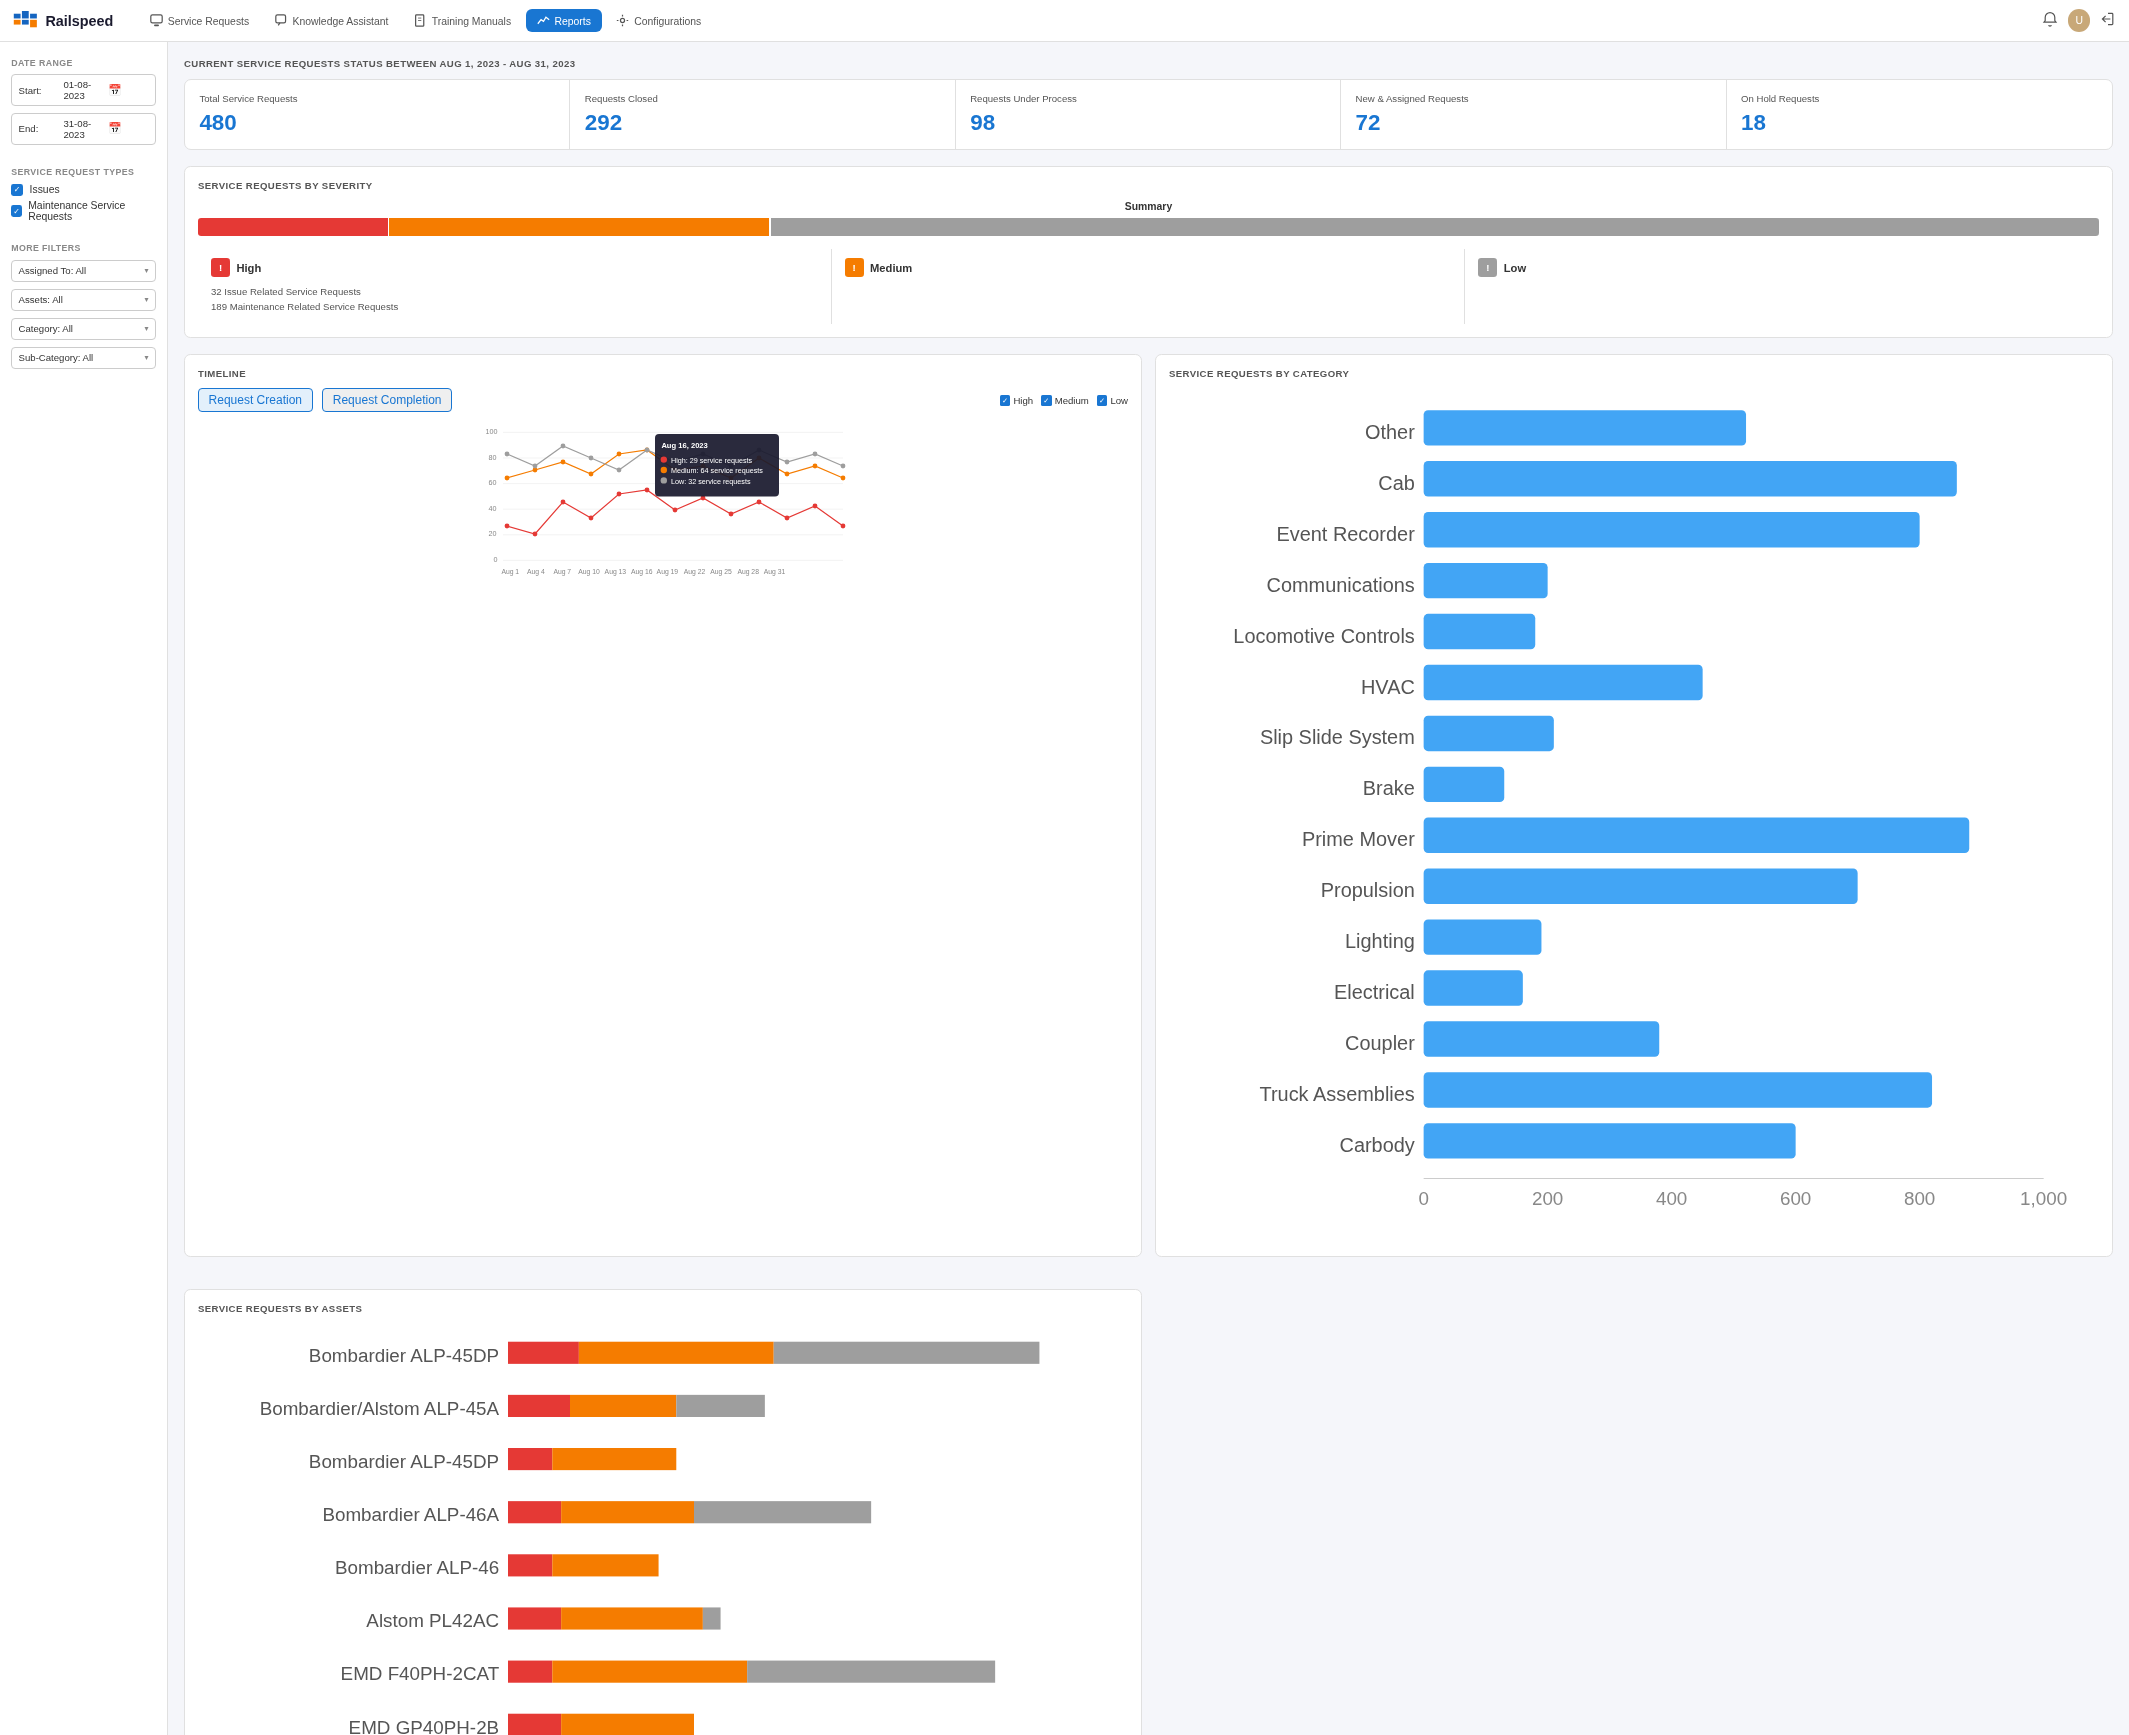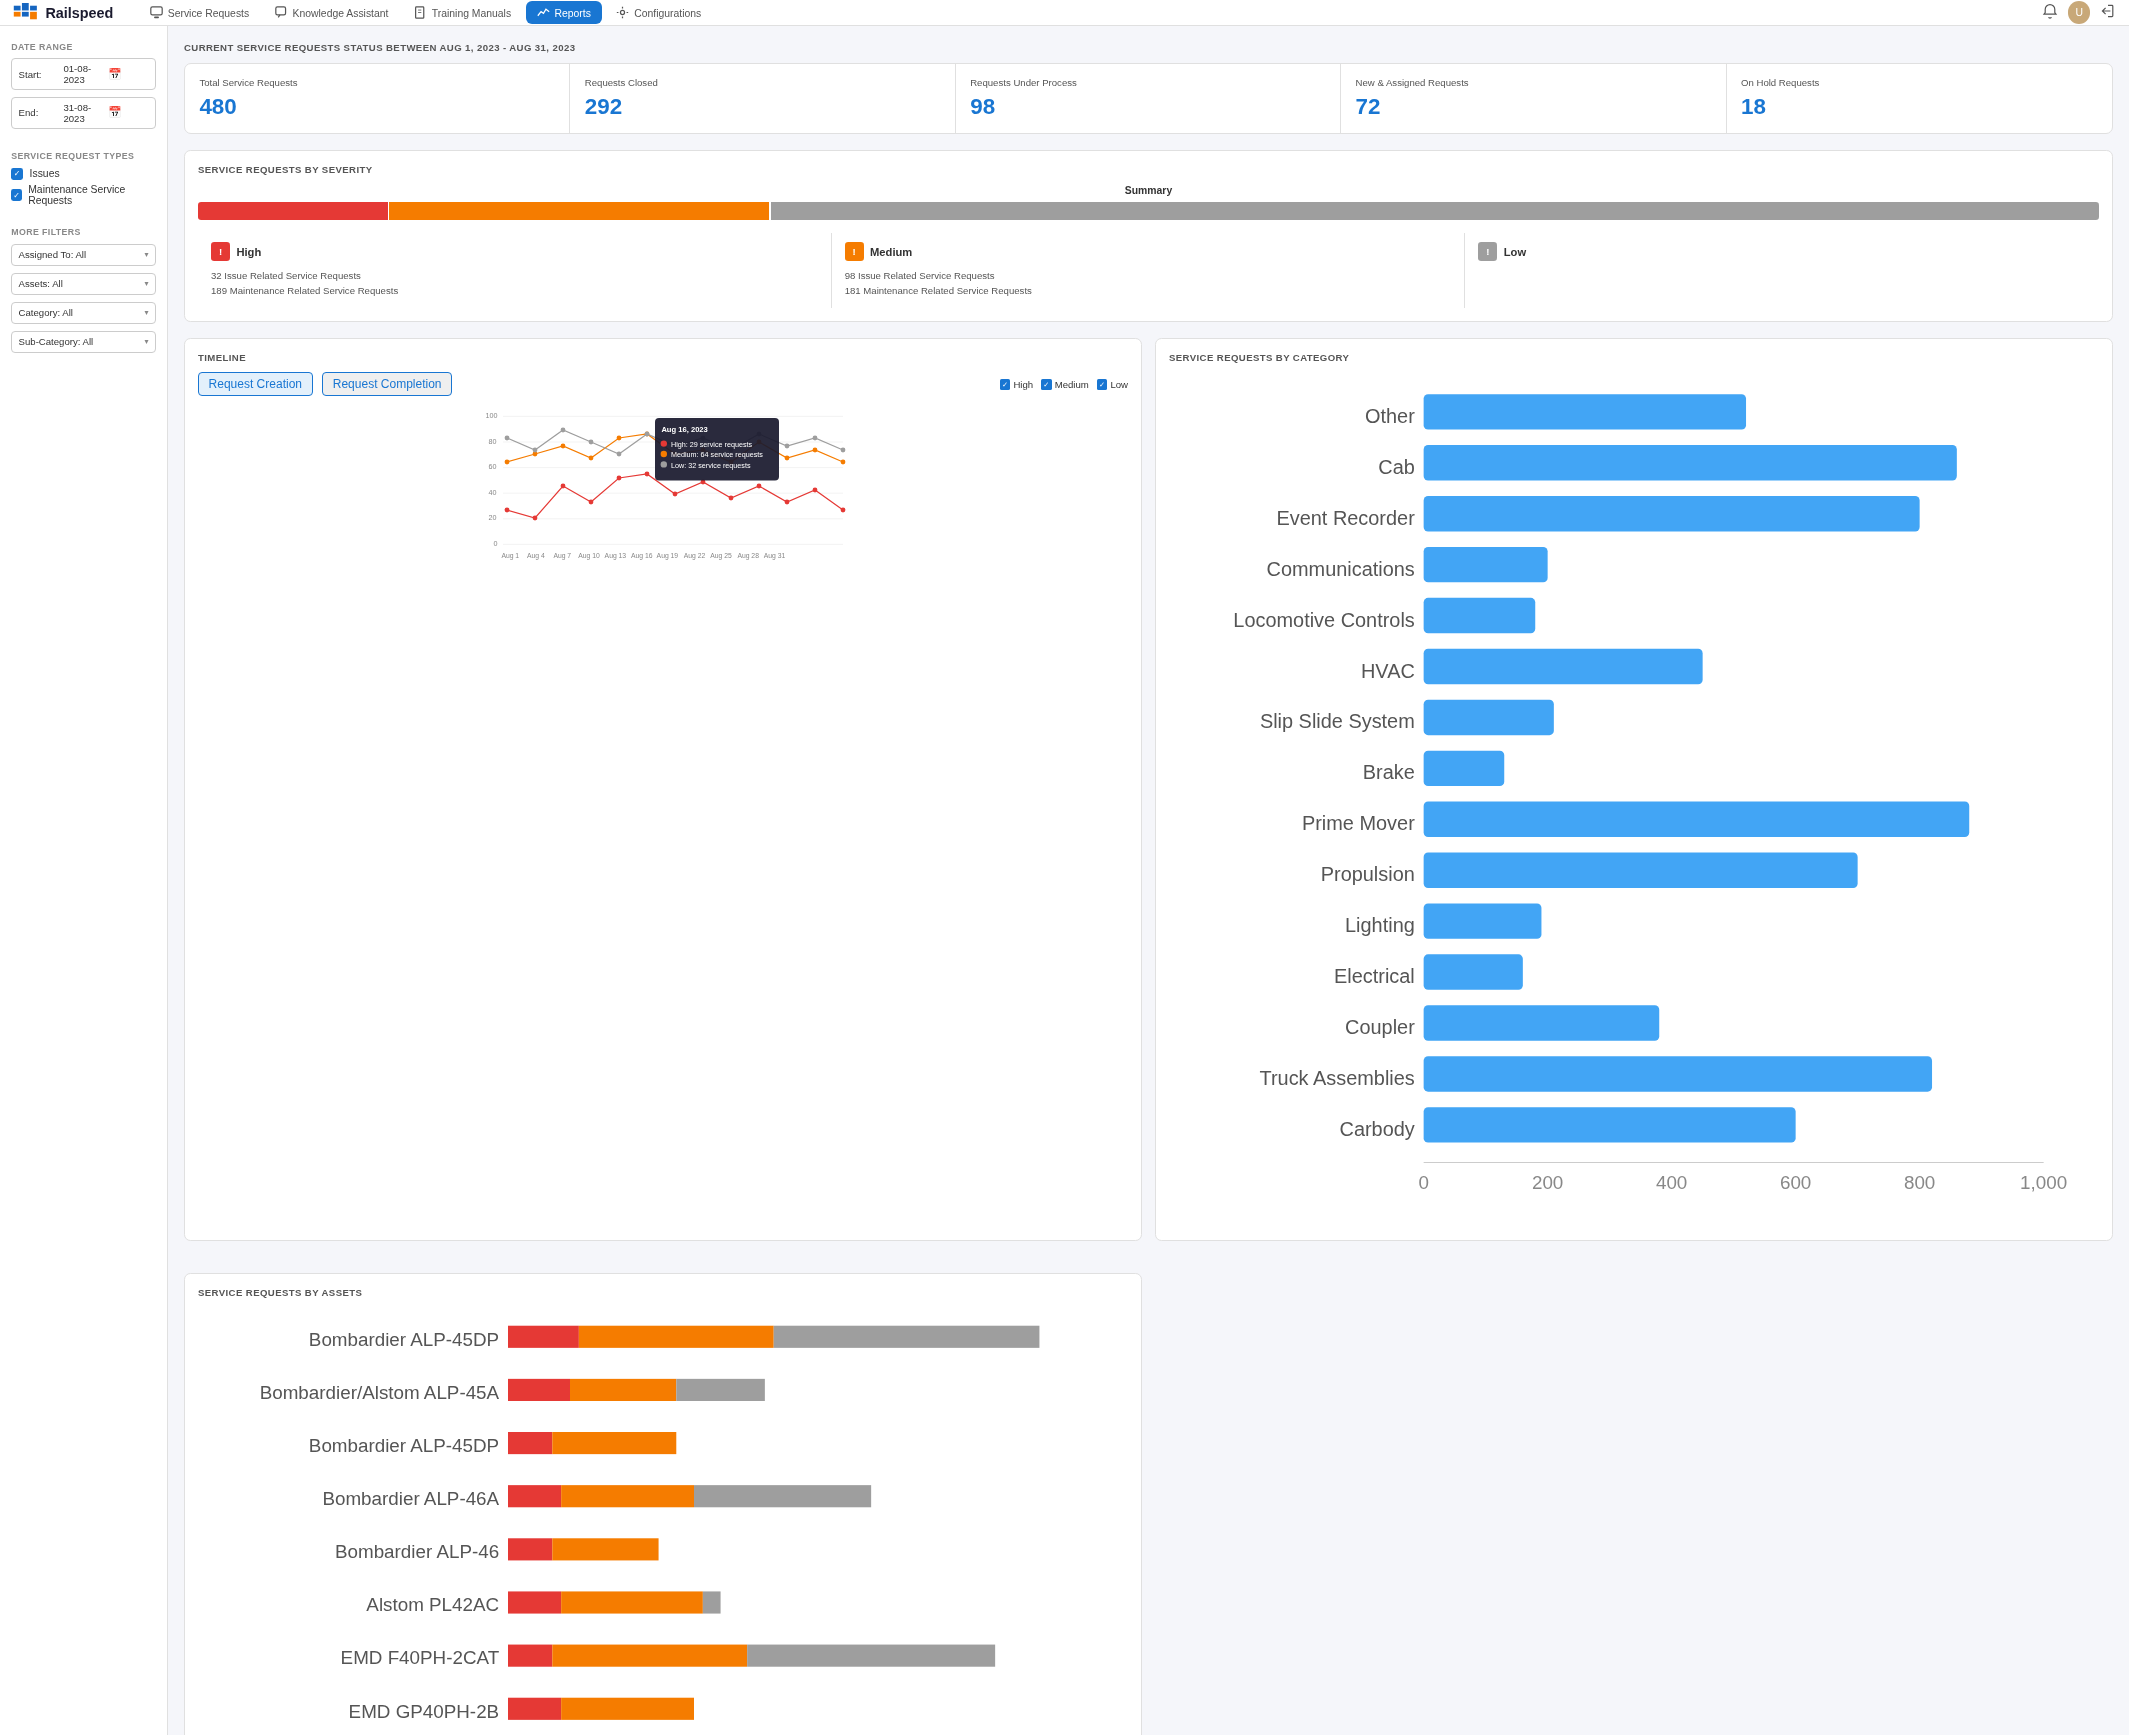--- a/index.html
+++ b/index.html
@@ -1,21 +1,21 @@
 <!DOCTYPE html>
 <html style="font-size:13px"><head>
   <meta charset="utf-8">
   <style>
     * { box-sizing: border-box; margin: 0; padding: 0; }
     body { font-family: -apple-system, BlinkMacSystemFont, 'Segoe UI', sans-serif; font-size: 10.4px; background: #f5f6fa; color: #333; }
 
     
     .topnav {
       display: flex; align-items: center; background: #fff;
-      border-bottom: 0.8px solid #e0e0e0; height: 26px; padding: 0 13px; gap: 6.4px;
+      border-bottom: 0.8px solid #e0e0e0; height: 42px; padding: 0 13px; gap: 6.4px;
       position: sticky; top: 0; z-index: 100;
     }
     .logo { display: flex; align-items: center; gap: 6.4px; font-weight: 700; font-size: 14.4px; color: #1a1a2e; margin-right: 19px; }
     .logo-icon { width: 26px; height: 19px; }
     .nav-items { display: flex; gap: 3.2px; flex: 1; }
     .nav-item {
       display: flex; align-items: flex-end; gap: 4.8px; padding: 4.8px 11.2px;
       border-radius: 4.8px; cursor: pointer; color: #555; font-size: 10.4px;
       text-decoration: none; transition: background 0.15s;
     }
@@ -254,24 +254,20 @@
           </div>
           <div class="sev-text">
             <div>32 Issue Related Service Requests</div>
             <div>189 Maintenance Related Service Requests</div>
           </div>
         </div>
         <div class="sev-card">
           <div class="sev-title">
             <div class="sev-icon medium">!</div>
             <span>Medium</span>
-          </div>
-          <div class="sev-text">
-            <div>98 Issue Related Service Requests</div>
-            <div>181 Maintenance Related Service Requests</div>
           </div>
         </div>
         <div class="sev-card">
           <div class="sev-title">
             <div class="sev-icon low">!</div>
             <span>Low</span>
           </div>
         </div>
       </div>
     </div>

